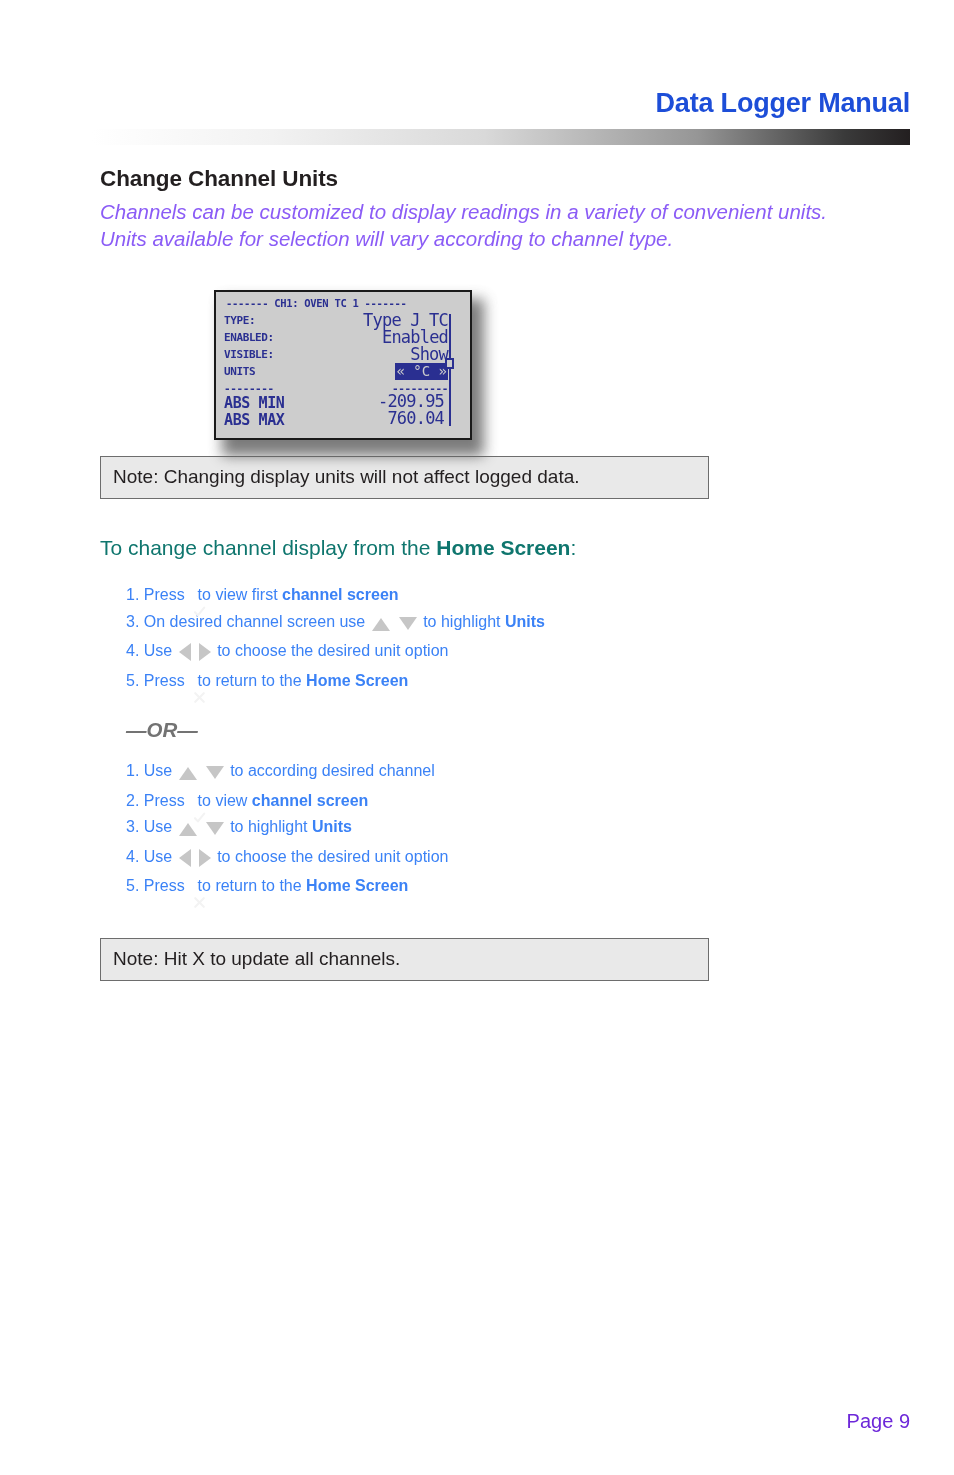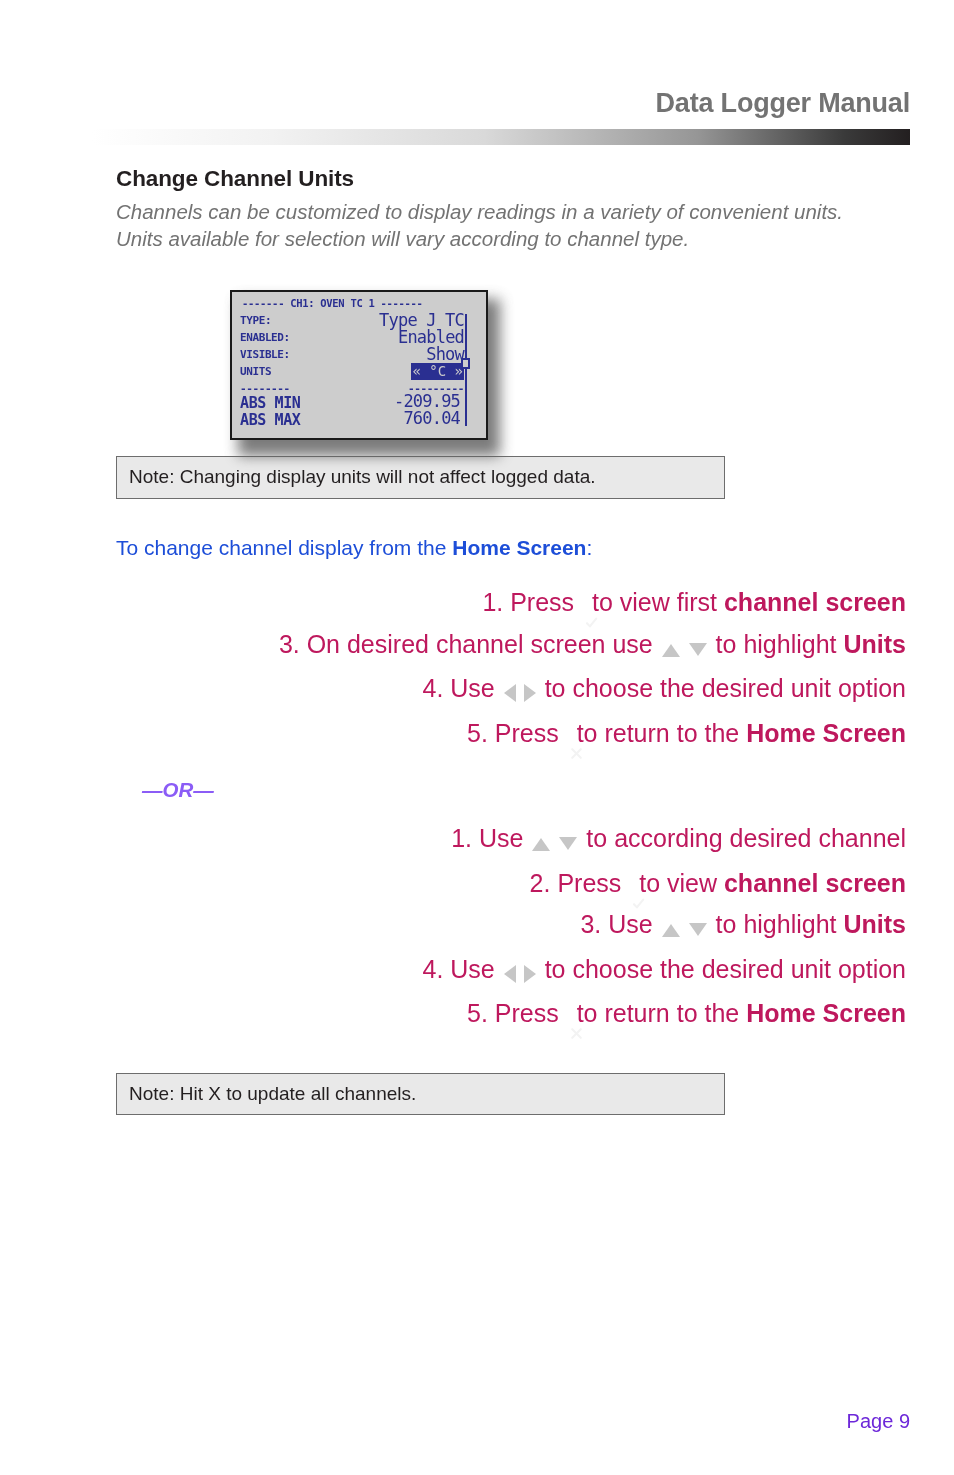--- a/index.html
+++ b/index.html
@@ -25,53 +25,53 @@
     width: 954px;
     height: 150px;
   }
   .header-title {
     position: absolute;
     right: 44px;
     top: 88px;
     font-size: 27px;
     font-weight: bold;
     letter-spacing: -0.2px;
-    color: #737373;
+    color: #1d4ed8;
     white-space: nowrap;
   }
   .header-rule {
     position: absolute;
     left: 92px;
     top: 129px;
     width: 818px;
     height: 16px;
     background: linear-gradient(to right, #ffffff 0%, #f2f2f2 22%, #d9d9d9 48%, #969696 74%, #3a3a3a 92%, #231f20 100%);
   }
 
   
   .content {
     position: absolute;
-    left: 116px;
+    left: 100px;
     top: 166px;
     width: 790px;
   }
 
   .section-heading {
     font-size: 22.5px;
     font-weight: bold;
     color: #231f20;
     margin: 0;
     line-height: 1.18;
     letter-spacing: -0.1px;
   }
   .section-intro {
     font-size: 20.5px;
     font-style: italic;
     line-height: 1.33;
-    color: #737373;
+    color: #8b5cf6;
     margin: 5px 0 16px 0;
     width: 760px;
   }
 
   
   .lcd-figure {
     position: relative;
     margin-top: 38px;
     margin-left: 114px;
     width: 231px;
@@ -216,43 +216,42 @@
     line-height: 1.2;
   }
   .note-top { }
   .note-bottom { margin-top: 38px; }
 
   
   .proc-lead {
     font-size: 21px;
     margin-top: 36px;
     line-height: 1.25;
-    color: #1d4ed8;
+    color: #0f766e;
   }
   .proc-list {
     margin: 6px 0 0 0;
     padding: 0;
     list-style: none;
   }
   .proc-item {
-    font-size: 25px;
+    font-size: 16px;
     line-height: 1.66;
     padding-left: 26px;
-    color: #be185d;
-    white-space: nowrap;
-    text-align: right;
+    color: #3b82f6;
+    white-space: nowrap;
   }
   .or-divider {
     font-size: 20.5px;
     font-style: italic;
     font-weight: bold;
     margin-top: 24px;
     margin-bottom: 16px;
     padding-left: 26px;
-    color: #8b5cf6;
+    color: #737373;
   }
   .proc-list.second { margin-top: 0; }
   b.strong { font-weight: bold; }
 
   
   .key-icon {
     display: inline-block;
     vertical-align: -3px;
     margin: 0 2px;
   }

